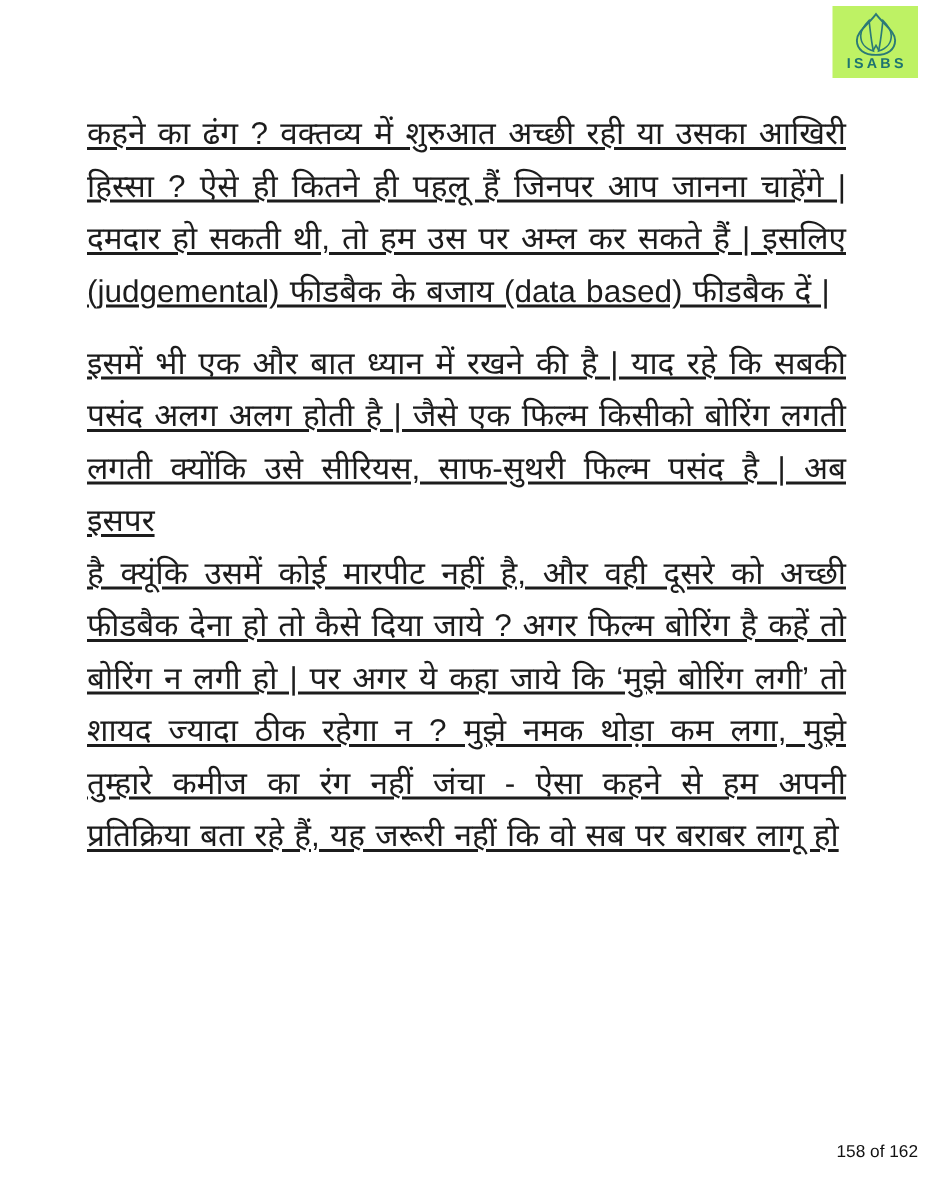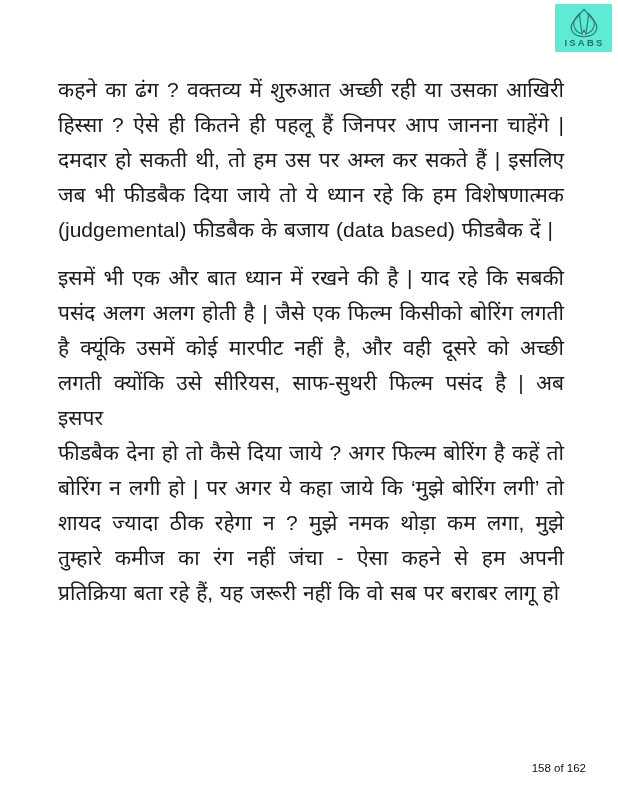--- a/index.html
+++ b/index.html
@@ -11,21 +11,21 @@
     overflow: hidden;
   }
   .page {
     position: absolute; inset: 0;
     background: #ffffff;
   }
   
   .logo {
     position: absolute; top: 4px; right: 6px;
     width: 57px; height: 48px;
-    background: #5eead4;
+    background: #bef264;
     display: flex; flex-direction: column;
     align-items: center; justify-content: center;
     gap: 0;
   }
   .logo svg { display: block; }
   .logo-wordmark {
     font-size: 9.5px;
     font-weight: bold;
     letter-spacing: 2.2px;
     color: #1d7370;
@@ -40,26 +40,27 @@
     color: #1c1c1c;
     font-size: 21px;
     line-height: 35px;
   }
   .para { margin: 0 0 13px 0; }
   .line {
     text-align: justify;
     text-align-last: justify;
     white-space: normal;
     word-spacing: 1px;
+    text-decoration: underline;
   }
   .line.last { text-align-last: left; }
   
   .page-number {
     position: absolute;
-    top: 762px; right: 32px;
+    top: 762px; right: 6px;
     font-size: 11.5px;
     color: #111111;
   }
 </style>
 </head>
 <body>
 
 <div class="page">
 
   <div class="logo">
@@ -72,28 +73,27 @@
       </svg>
     </span>
     <span class="logo-wordmark">ISABS</span>
   </div>
 
   <div class="text-block">
     <div class="para">
       <div class="line">कहने का ढंग ? वक्तव्य में शुरुआत अच्छी रही या उसका आखिरी</div>
       <div class="line">हिस्सा ? ऐसे ही कितने ही पहलू हैं जिनपर आप जानना चाहेंगे |</div>
       <div class="line">दमदार हो सकती थी, तो हम उस पर अम्ल कर सकते हैं | इसलिए</div>
-      <div class="line">जब भी फीडबैक दिया जाये तो ये ध्यान रहे कि हम विशेषणात्मक</div>
       <div class="line last">(judgemental) फीडबैक के बजाय (data based) फीडबैक दें |</div>
     </div>
     <div class="para">
       <div class="line">इसमें भी एक और बात ध्यान में रखने की है | याद रहे कि सबकी</div>
       <div class="line">पसंद अलग अलग होती है | जैसे एक फिल्म किसीको बोरिंग लगती</div>
+      <div class="line">लगती क्योंकि उसे सीरियस, साफ-सुथरी फिल्म पसंद है | अब इसपर</div>
       <div class="line">है क्यूंकि उसमें कोई मारपीट नहीं है, और वही दूसरे को अच्छी</div>
-      <div class="line">लगती क्योंकि उसे सीरियस, साफ-सुथरी फिल्म पसंद है | अब इसपर</div>
       <div class="line">फीडबैक देना हो तो कैसे दिया जाये ? अगर फिल्म बोरिंग है कहें तो</div>
       <div class="line">बोरिंग न लगी हो | पर अगर ये कहा जाये कि ‘मुझे बोरिंग लगी’ तो</div>
       <div class="line">शायद ज्यादा ठीक रहेगा न ? मुझे नमक थोड़ा कम लगा, मुझे</div>
       <div class="line">तुम्हारे कमीज का रंग नहीं जंचा - ऐसा कहने से हम अपनी</div>
       <div class="line last">प्रतिक्रिया बता रहे हैं, यह जरूरी नहीं कि वो सब पर बराबर लागू हो</div>
     </div>
   </div>
 
   <div class="page-number">158 of 162</div>
 

